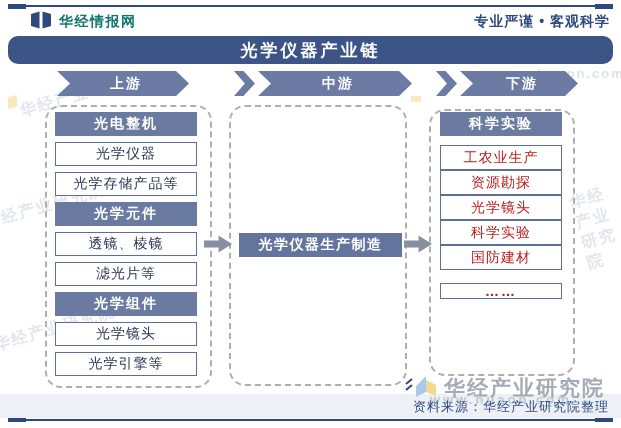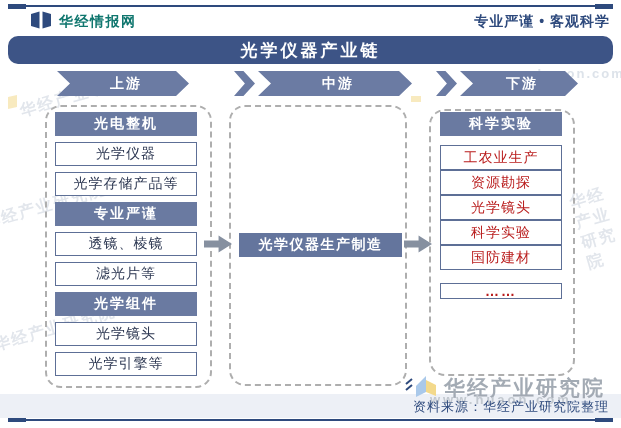--- a/index.html
+++ b/index.html
@@ -131,21 +131,21 @@
   </div>
 
   <div class="dash-box dash-left"></div>
   <div class="dash-box dash-mid"></div>
   <div class="dash-box dash-right"></div>
 
   <div class="lcol">
     <div class="hrow">光电整机</div>
     <div class="irow">光学仪器</div>
     <div class="irow">光学存储产品等</div>
-    <div class="hrow">专业严谨</div>
+    <div class="hrow">光学元件</div>
     <div class="irow">透镜、棱镜</div>
     <div class="irow">滤光片等</div>
     <div class="hrow">光学组件</div>
     <div class="irow">光学镜头</div>
     <div class="irow">光学引擎等</div>
   </div>
 
   <div class="conn conn1"></div>
   <div class="conn conn2"></div>
 

